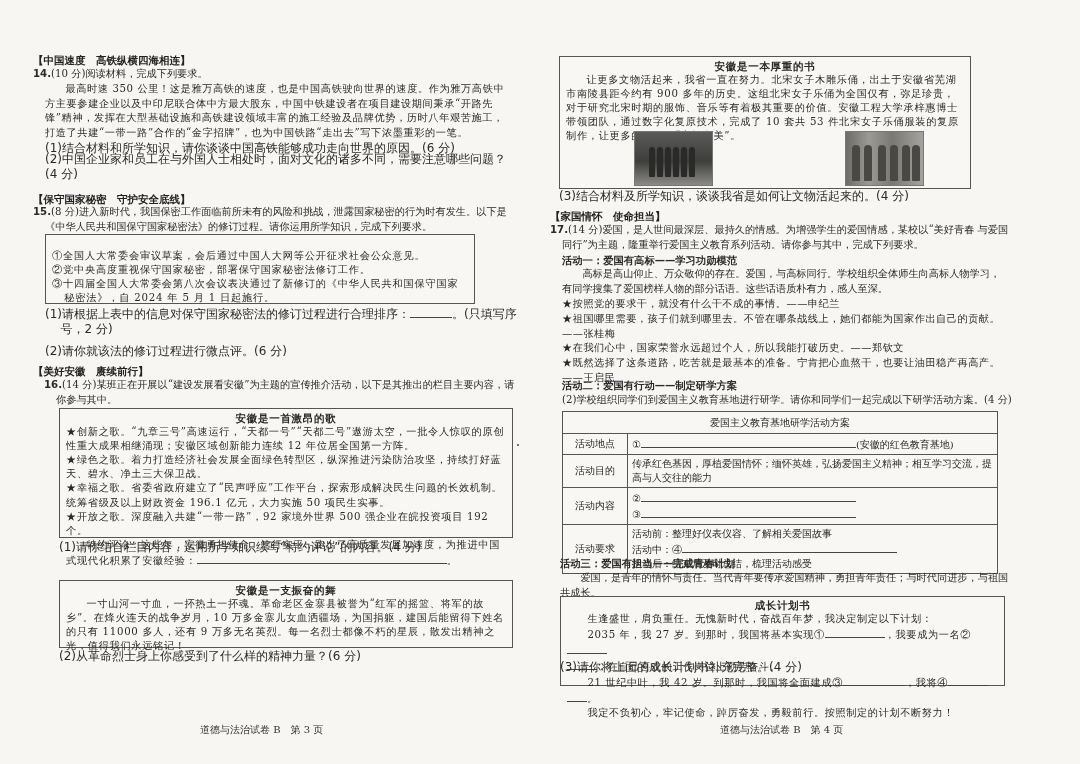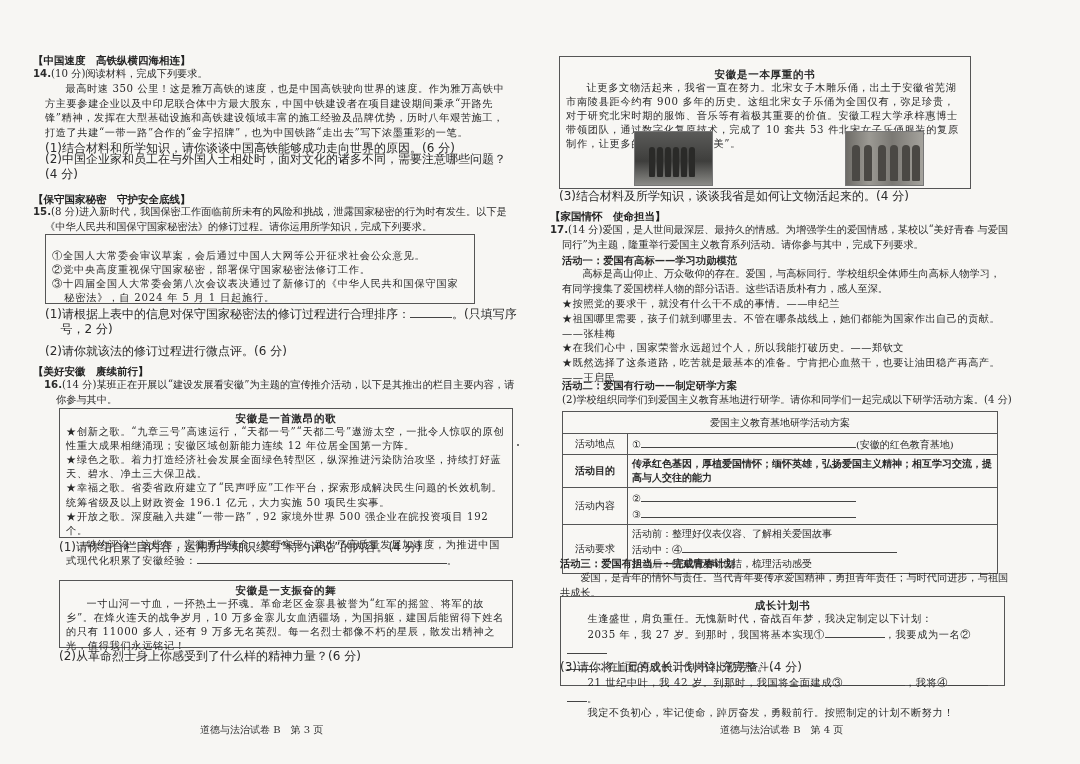--- a/index.html
+++ b/index.html
@@ -91,21 +91,21 @@
   </div>
   <div class="abs sub-q" style="left:59px;top:649px;width:460px;">(2)从革命烈士身上你感受到了什么样的精神力量？(6 分)</div>
 
   <div class="footer" style="left:200px;top:723px;">道德与法治试卷 B　第 3 页</div>
 </div>
 
 <div class="dot" style="left:517px;top:444px;"></div>
 
 <div class="page page-right">
 
-  <div class="box" style="left:19px;top:56px;width:412px;height:133px;padding:10px 6px;line-height:14px;letter-spacing:0.7px;">
+  <div class="box" style="left:19px;top:56px;width:412px;height:133px;padding:2px 6px;line-height:14px;letter-spacing:0.7px;">
     <div class="box-title">安徽是一本厚重的书</div>
     <div class="para">让更多文物活起来，我省一直在努力。北宋女子木雕乐俑，出土于安徽省芜湖市南陵县距今约有 900 多年的历史。这组北宋女子乐俑为全国仅有，弥足珍贵，对于研究北宋时期的服饰、音乐等有着极其重要的价值。安徽工程大学承梓惠博士带领团队，通过数字化复原技术，完成了 10 套共 53 件北宋女子乐俑服装的复原制作，让更多的人了解“宋韵之美”。</div>
   </div>
 
   <div class="photo" style="left:94px;top:131px;width:77px;height:53px;">
     <div class="fig" style="left:14px;"></div>
       <div class="fig" style="left:22px;"></div>
       <div class="fig" style="left:30px;"></div>
     <div class="fig" style="left:38px;"></div>
       <div class="fig" style="left:46px;"></div>
@@ -144,21 +144,21 @@
 
   <table class="plan" style="left:22px;top:411px;width:436px;">
     <tbody>
         <tr style="height:22px;">
           <td colspan="2" style="text-align:center;">爱国主义教育基地研学活动方案</td>
         </tr>
     <tr style="height:21px;">
       <td class="lbl">活动地点</td>
       <td><span>①</span><span class="blank" style="width:215px;"></span><span>(安徽的红色教育基地)</span></td>
     </tr>
-    <tr style="height:32px;font-weight:bold;">
+    <tr style="height:32px;">
       <td class="lbl">活动目的</td>
       <td>传承红色基因，厚植爱国情怀；缅怀英雄，弘扬爱国主义精神；相互学习交流，提高与人交往的能力</td>
     </tr>
     <tr style="height:31px;">
       <td class="lbl">活动内容</td>
       <td>
         <div><span>②</span><span class="blank" style="width:215px;"></span></div>
         <div><span>③</span><span class="blank" style="width:215px;"></span></div>
       </td>
     </tr>

